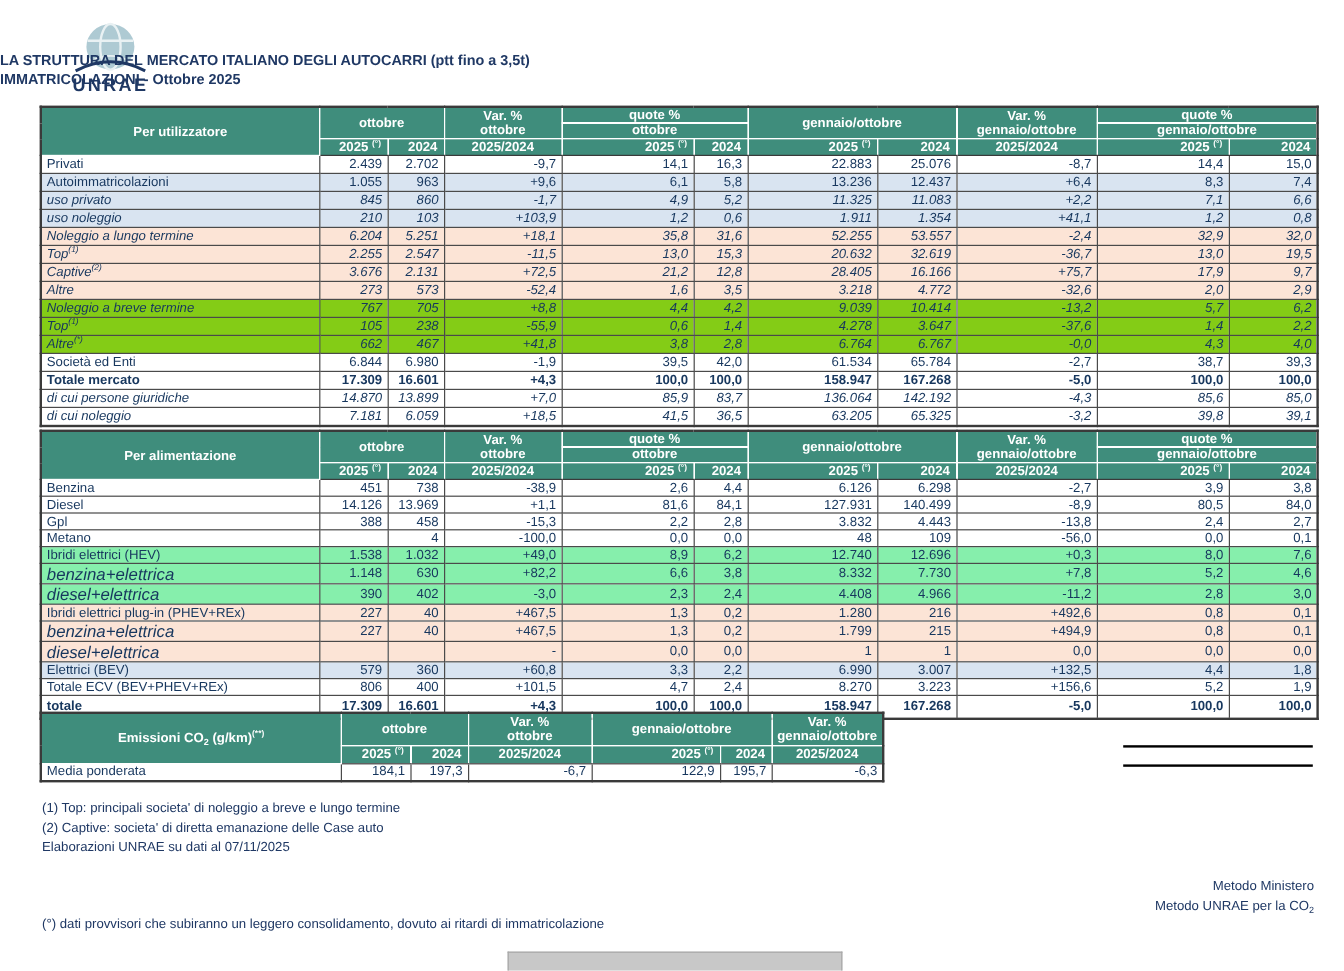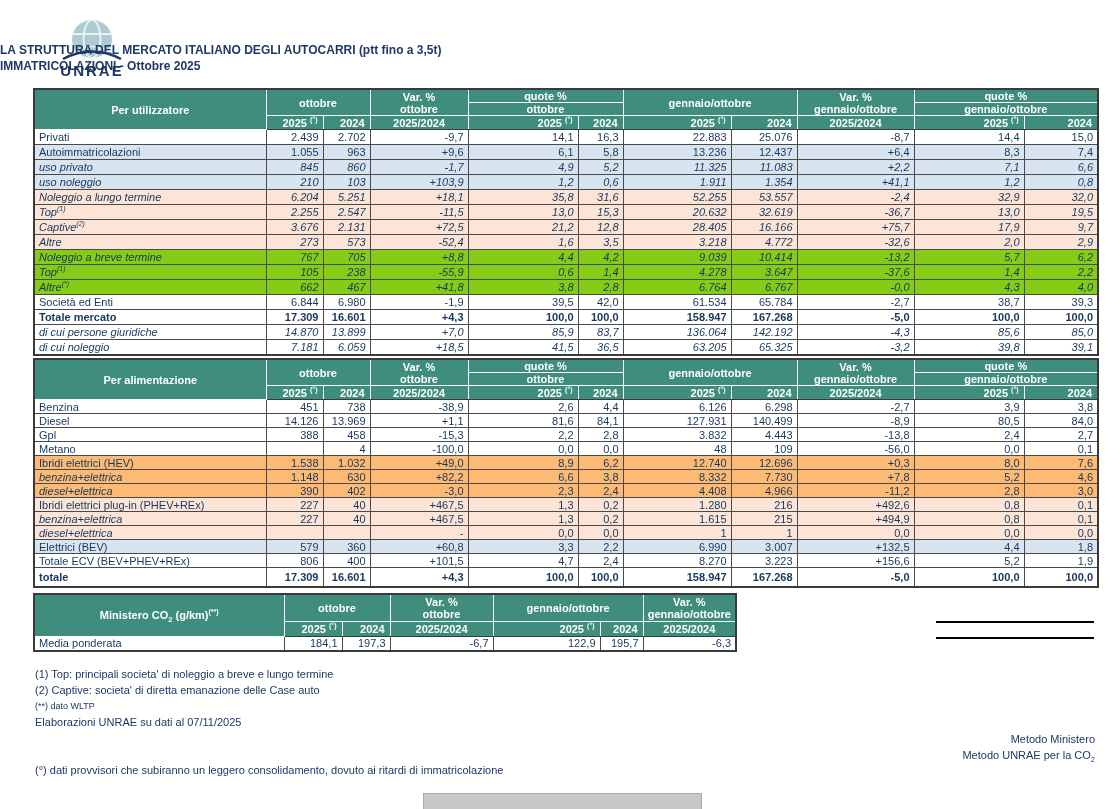--- a/index.html
+++ b/index.html
@@ -27,26 +27,26 @@
   .t3 thead tr.h1{height:27px;}
   .t3 thead tr.h2{height:15px;}
   .t1 tbody tr{height:15px;}
   .t2 tbody tr{height:14px;}
   .t3 tbody tr{height:15px;}
   .t2 tbody tr.tall{height:19px;}
   .tbl td.lbl{text-align:left;}
   .tbl td.lbl.ra{text-align:left;padding-right:7px;}
   .tbl td.num{text-align:right;}
   tr.it td{font-style:italic;}
-  td.lit{font-style:italic;font-size:11px;}
+  td.lit{font-style:italic;font-size:14px;}
   tr.bd td{font-weight:bold;}
   tr.r-blue td{background:#D9E4F1;}
   tr.r-peach td{background:#FCE4D6;}
   tr.r-beige td{background:#84cc16;}
-  tr.r-grey td{background:#fdba74;}
+  tr.r-grey td{background:#86efac;}
   sup{font-size:7px;vertical-align:super;line-height:0;}
   sub{font-size:7.5px;vertical-align:sub;line-height:0;}
   
   .rule{position:absolute;left:936px;width:158px;height:0;border-top:2px solid #000;}
   .rule1{top:621px;}
   .rule2{top:637px;}
   
   .notes{position:absolute;left:35px;top:666px;width:720px;font-size:11px;
          color:#1F3864;line-height:16px;}
   .notes .small{font-size:9px;}
@@ -473,21 +473,21 @@
           <td class="num">0,8</td>
           <td class="num">0,1</td>
         </tr>
         <tr class="r-peach">
           <td class="lbl ra lit"><span>benzina+elettrica</span></td>
           <td class="num">227</td>
           <td class="num">40</td>
           <td class="num">+467,5</td>
           <td class="num">1,3</td>
           <td class="num">0,2</td>
-          <td class="num">1.615</td>
+          <td class="num">1.799</td>
           <td class="num">215</td>
           <td class="num">+494,9</td>
           <td class="num">0,8</td>
           <td class="num">0,1</td>
         </tr>
         <tr class="r-peach">
           <td class="lbl ra lit"><span>diesel+elettrica</span></td>
           <td class="num"></td>
           <td class="num"></td>
           <td class="num">-</td>
@@ -546,21 +546,21 @@
       <col style="width:250px">
         <col style="width:58px">
         <col style="width:48px">
         <col style="width:103px">
       <col style="width:107px">
         <col style="width:43px">
         <col style="width:93px">
     </colgroup>
     <thead>
       <tr class="h1">
-        <th rowspan="2"><span>Ministero CO</span><sub>2</sub><span> (g/km)</span><sup>(**)</sup></th>
+        <th rowspan="2"><span>Emissioni CO</span><sub>2</sub><span> (g/km)</span><sup>(**)</sup></th>
         <th colspan="2">ottobre</th>
         <th>
           <div>Var. %</div>
           <div>ottobre</div>
         </th>
         <th colspan="2">gennaio/ottobre</th>
         <th>
           <div>Var. %</div>
           <div>gennaio/ottobre</div>
         </th>
@@ -586,21 +586,20 @@
         </tr>
       </tbody>
   </table>
 
   <div class="rule rule1"></div>
   <div class="rule rule2"></div>
 
   <div class="notes">
     <div>(1) Top: principali societa' di noleggio a breve e lungo termine</div>
     <div>(2) Captive: societa' di diretta emanazione delle Case auto</div>
-    <div class="small">(**) dato WLTP</div>
     <div>Elaborazioni UNRAE su dati al 07/11/2025</div>
   </div>
   <div class="note-late">(°) dati provvisori che subiranno un leggero consolidamento, dovuto ai ritardi di immatricolazione</div>
 
   <div class="methods">
     <div>Metodo Ministero</div>
     <div><span>Metodo UNRAE per la CO</span><sub>2</sub></div>
   </div>
 
   <div class="bottom-bar"></div>

